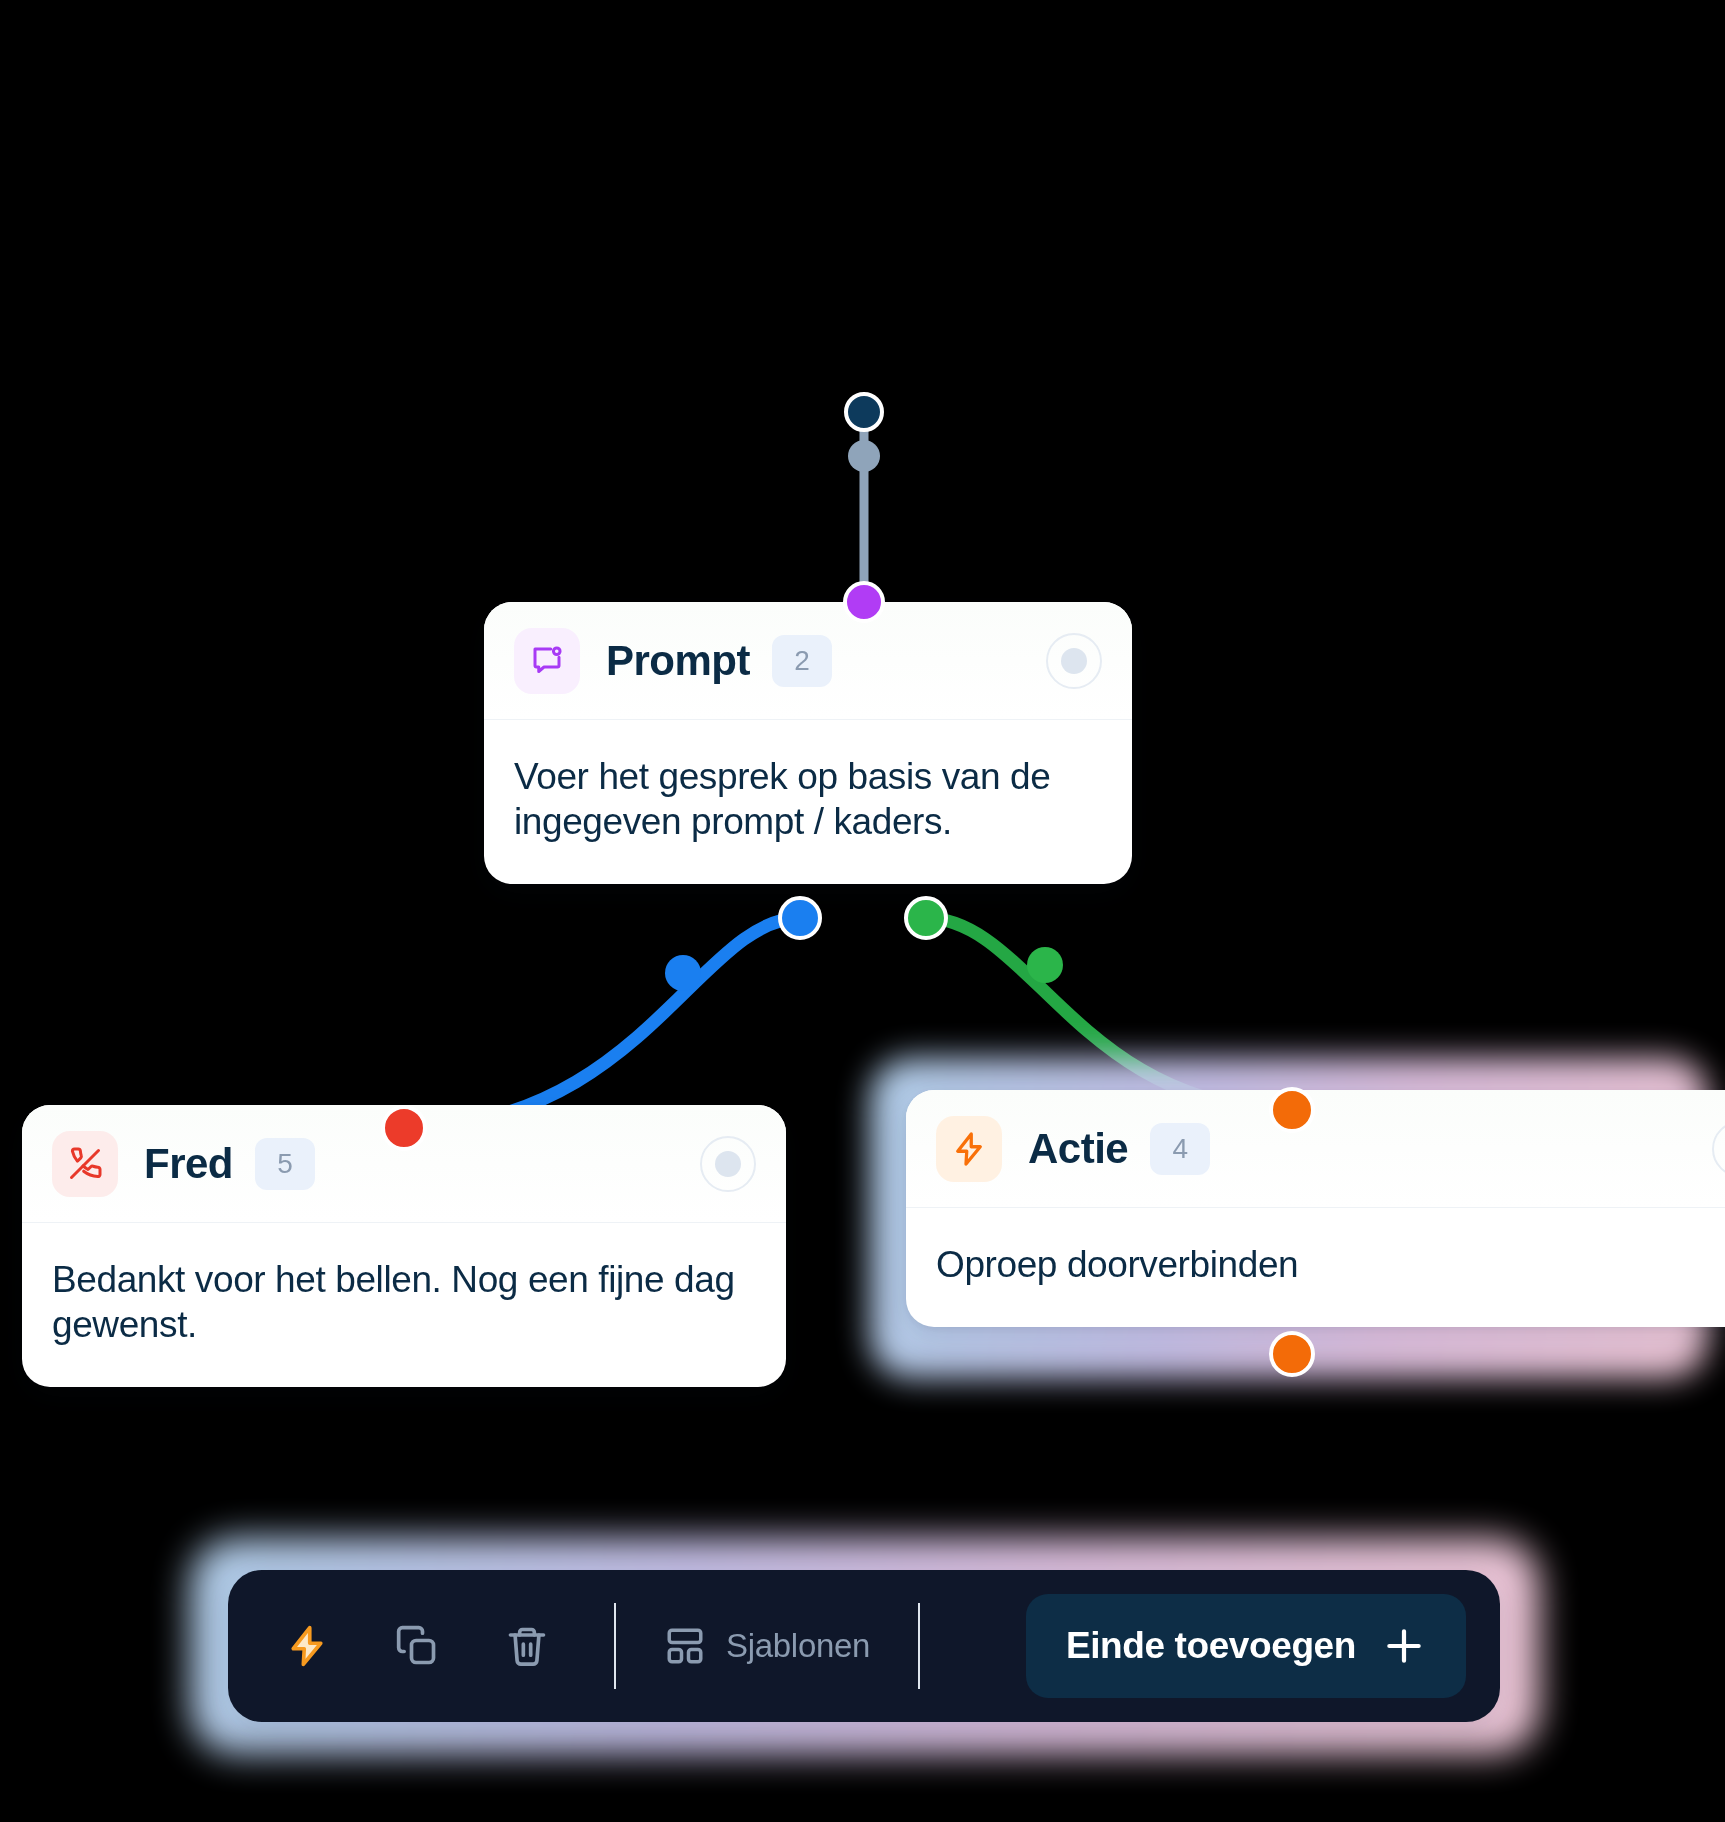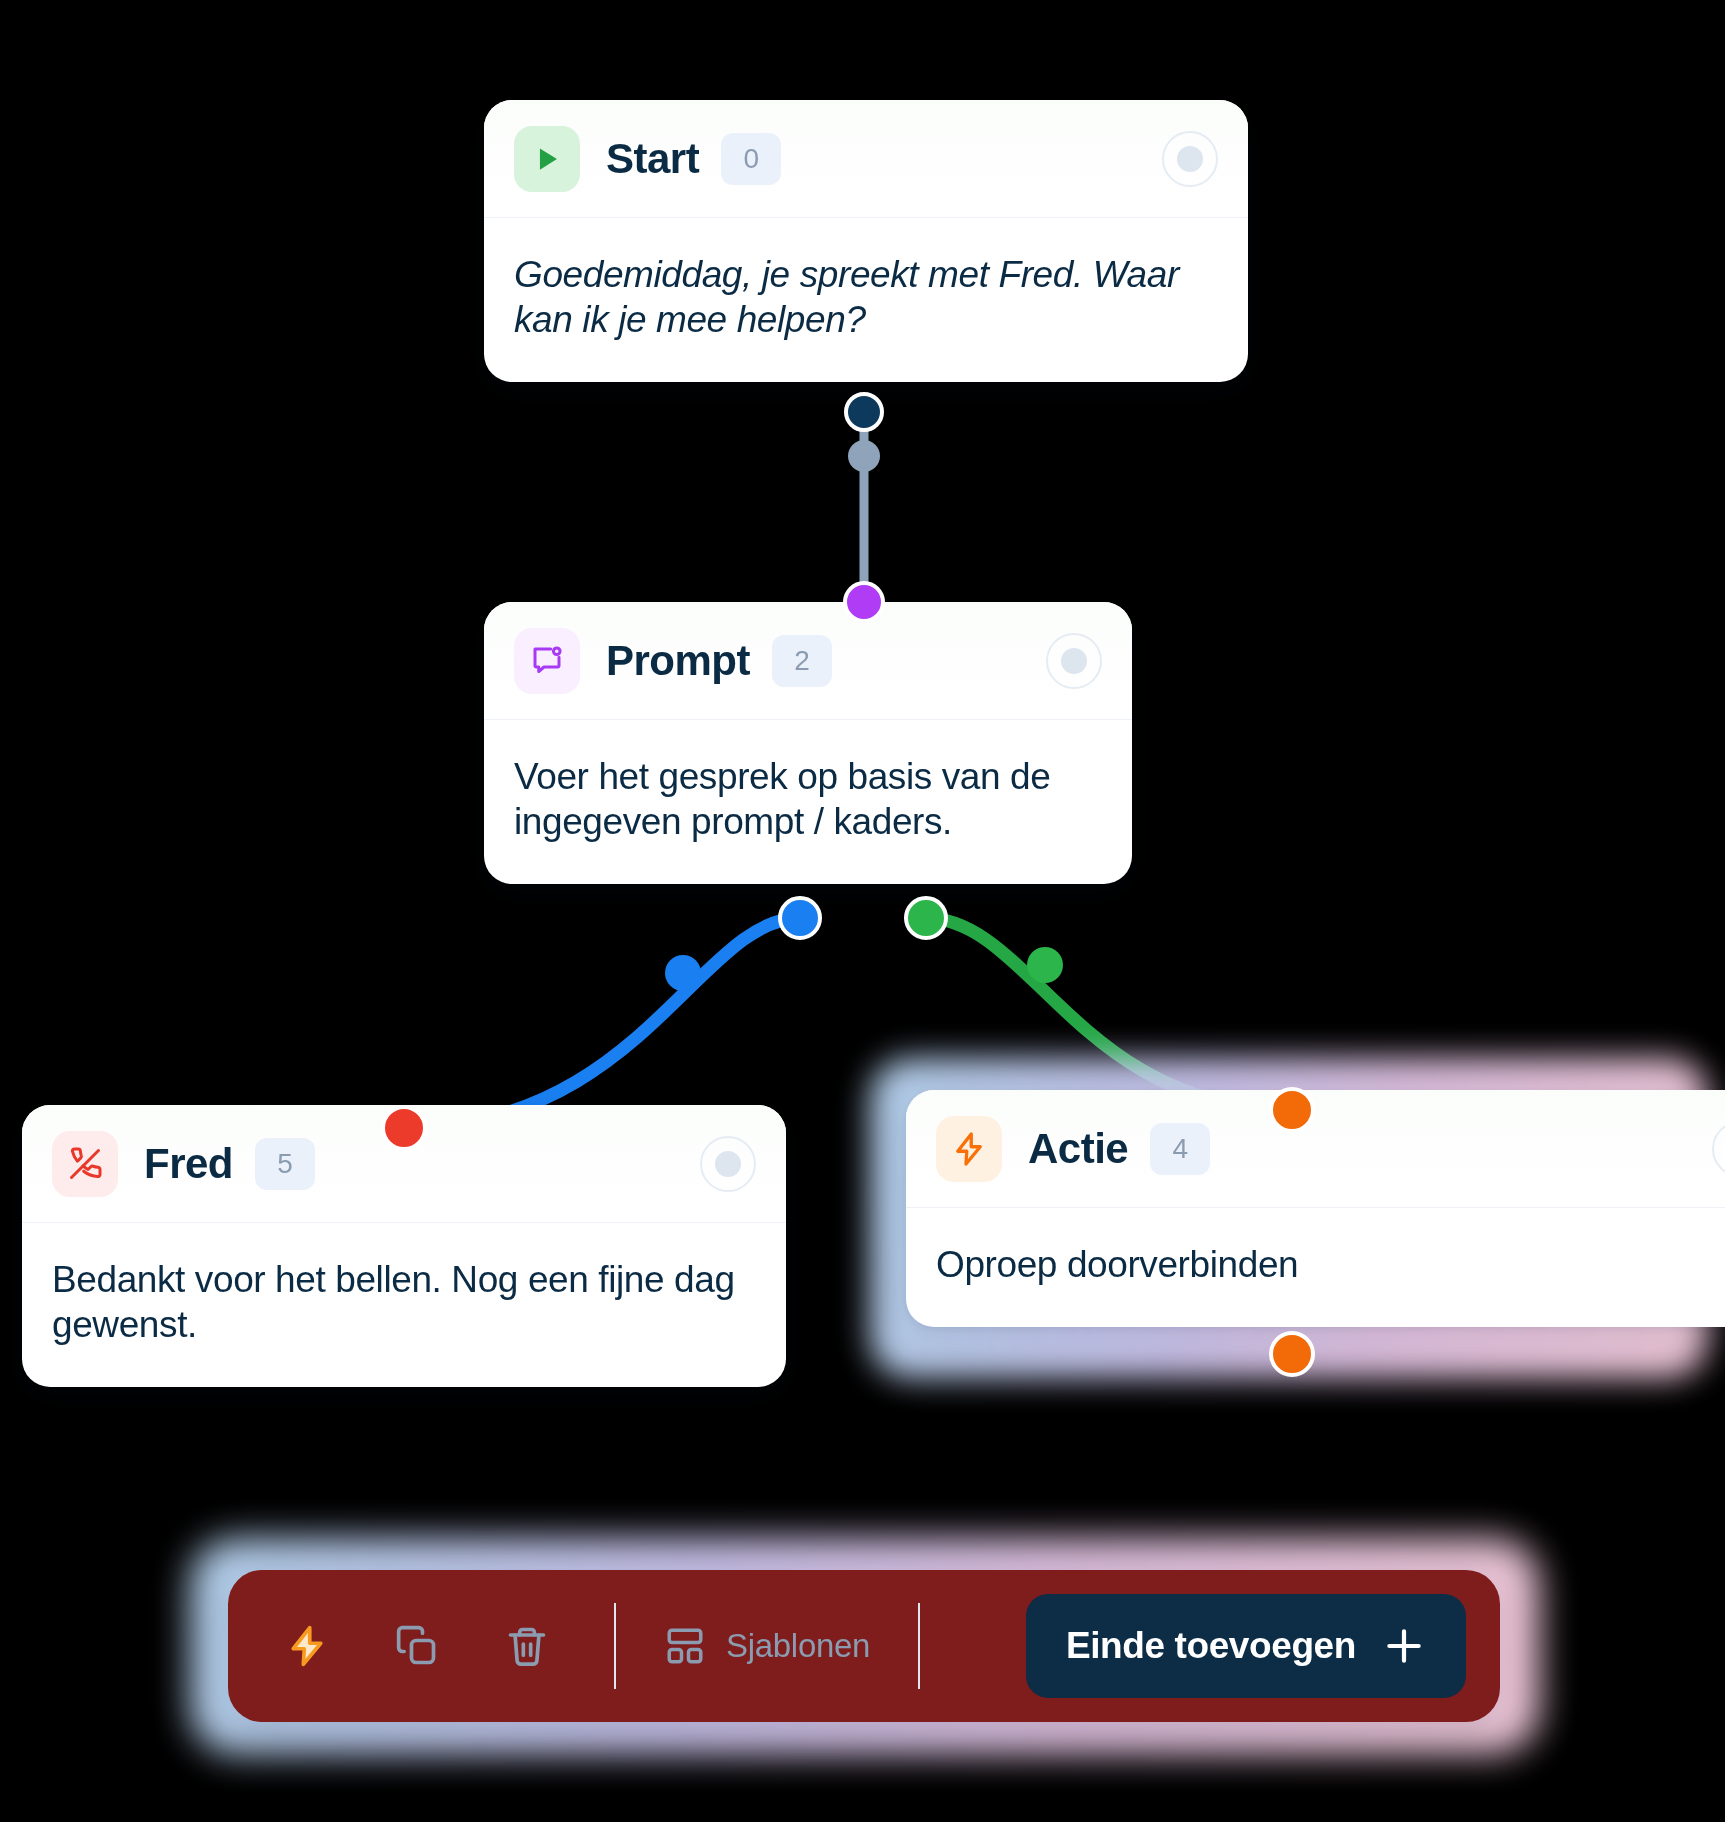--- a/index.html
+++ b/index.html
@@ -85,21 +85,21 @@
   
   #toolbar-glow{
     position:absolute;z-index:4;
   }
   #toolbar-glow::before{
     content:"";position:absolute;inset:0;border-radius:46px;
     background:linear-gradient(100deg,#b9d8f5 0%,#cfc9f2 36%,#e7c8e8 64%,#f8cfe0 100%);
     filter:blur(18px);opacity:.95;
   }
   #toolbar{
-    position:absolute;background:#7f1d1d;border-radius:34px;
+    position:absolute;background:#0f172a;border-radius:34px;
     display:flex;align-items:center;
     box-shadow:0 8px 24px rgba(15,35,60,.10);
     z-index:6;
     gap:20px;
   }
   .tb-btn{
     width:90px;height:100%;
     display:flex;align-items:center;justify-content:center;
     cursor:pointer;
   }
@@ -123,35 +123,20 @@
 
   <svg width="1725" height="1822" style="position:absolute;left:0;top:0;z-index:3;">
 
     <path d="M864,412 L864,602" stroke="#8fa4ba" stroke-width="9" fill="none" stroke-linecap="round"></path>
 
     <path d="M800,918 C700,918 640,1128 404,1128" stroke="#1a7ff0" stroke-width="13" fill="none" stroke-linecap="round"></path>
 
     <path d="M926,918 C1030,918 1080,1110 1292,1110" stroke="#24a744" stroke-width="13" fill="none" stroke-linecap="round"></path>
   </svg>
 
-  <div class="node" id="node-start" style="left:484px;top:100px;width:764px;">
-    <div class="node-head">
-      <div class="node-icon chip-green">
-        <svg width="34" height="34" viewBox="0 0 24 24">
-            <path d="M7 4.5 L19 12 L7 19.5 Z" fill="#22a043"></path>
-          </svg>
-      </div>
-      <div class="node-title">Start</div>
-      <div class="node-badge">0</div>
-      <div class="node-status">
-          <i></i>
-        </div>
-    </div>
-    <div class="node-body italic">Goedemiddag, je spreekt met Fred. Waar kan ik je mee helpen?</div>
-  </div>
   <div class="dot" style="left:844px;top:392px;width:40px;height:40px;background:#0d3a5c;"></div>
   <div class="dot" style="left:848px;top:440px;width:32px;height:32px;background:#8fa4ba;border-width:0;"></div>
 
   <div class="node" id="node-prompt" style="left:484px;top:602px;width:648px;">
     <div class="node-head">
       <div class="node-icon chip-purple">
         <svg width="36" height="36" viewBox="0 0 24 24" fill="none" stroke="#a83af5" stroke-width="2" stroke-linecap="round" stroke-linejoin="round">
           <path d="M14.5 4H4v11a1 1 0 0 0 1 1h1.5v3l3.5-3H19a1 1 0 0 0 1-1v-5.5"></path>
           <circle cx="18.5" cy="5.5" r="2.2"></circle>
         </svg>

